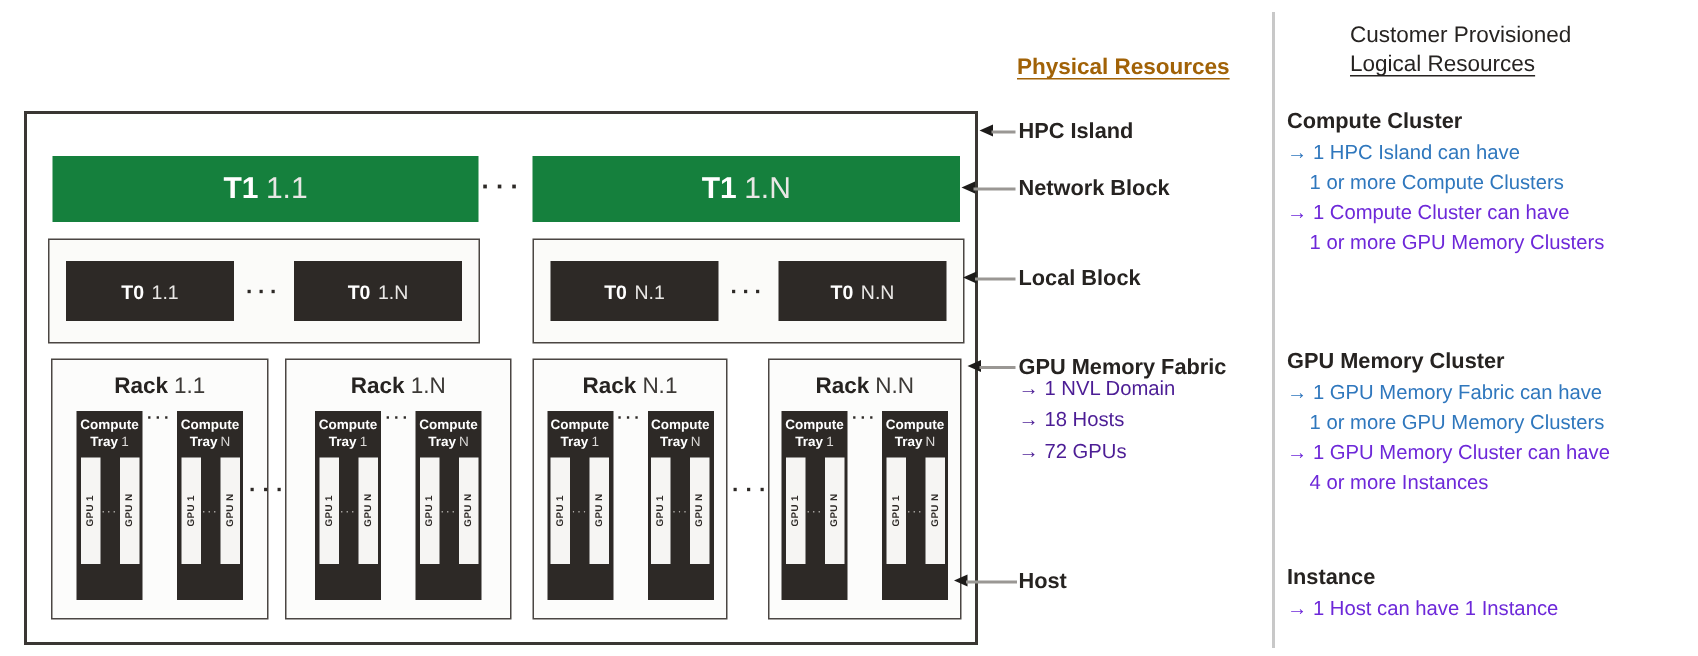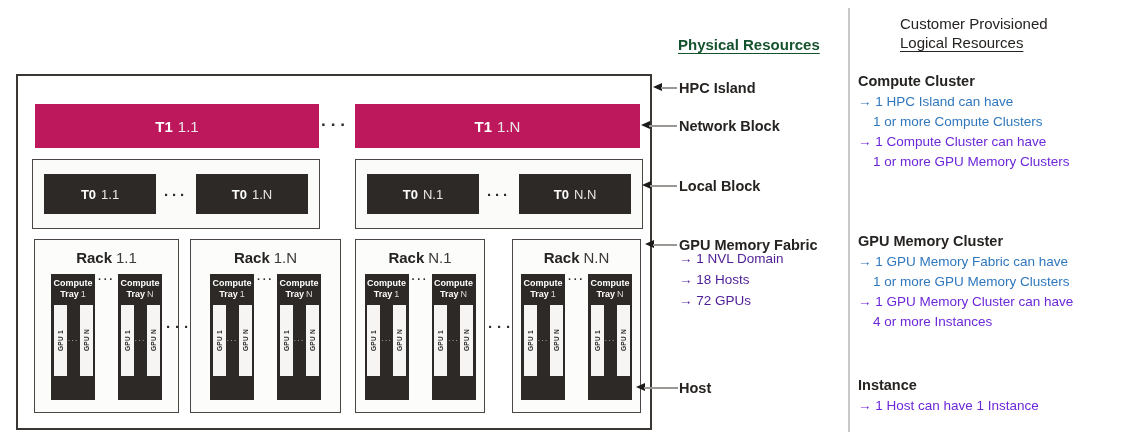--- a/index.html
+++ b/index.html
@@ -3,22 +3,22 @@
 <meta charset="utf-8">
 <style>
   *{margin:0;padding:0;box-sizing:border-box}
   html,body{background:#fff}
   body{width:1132px;height:437px;position:relative;overflow:hidden;
        font-family:"Liberation Sans",sans-serif;color:#2e2b29;}
 
   
   .island{position:absolute;left:16px;top:74px;width:636px;height:356px;
           border:2.5px solid #3a3633;background:#fff}
-  .t1bar{position:absolute;top:28px;height:44px;background:#be185d;color:#fff;
-         display:flex;align-items:center;justify-content:center;font-size:15px;white-space:nowrap}
+  .t1bar{position:absolute;top:28px;height:44px;background:#15803d;color:#fff;
+         display:flex;align-items:center;justify-content:center;font-size:20px;white-space:nowrap}
   .t1bar b{font-weight:700}
   .idtxt{margin-left:5px;font-weight:400;color:#e9e7e5}
   .hdots{position:absolute;color:#2d2926;font-weight:700;font-size:17px;
          letter-spacing:4px;line-height:1;white-space:nowrap}
   .localblock{position:absolute;top:83px;width:288px;height:70px;border:1.5px solid #4b4643;
               background:#fbfbf9;display:flex;align-items:center;justify-content:space-between;
               padding:0 11px}
   .t0box{width:112px;height:40px;background:#2d2926;color:#fff;display:flex;align-items:center;
          justify-content:center;font-size:13px;white-space:nowrap}
   .t0box b{font-weight:700}
@@ -42,21 +42,21 @@
          color:#2d2926;letter-spacing:.3px;white-space:nowrap}
   .microdots{color:#b9b6b2;font-size:8px;letter-spacing:1px}
 
   
   .plabel{position:absolute;left:679px;font-weight:700;font-size:14.5px;color:#262321;white-space:nowrap}
   .aline{position:absolute;height:1.5px;background:#9a9794}
   .ahead{position:absolute;width:0;height:0;border-top:4.5px solid transparent;
          border-bottom:4.5px solid transparent;border-right:9px solid #1d1b1a}
   .pbullets{position:absolute;left:679px;top:248px;font-size:13.5px;line-height:21px;
             color:#4c1d95;white-space:nowrap}
-  .pheading{position:absolute;left:678px;top:36px;font-weight:700;font-size:15px;color:#14532d;
+  .pheading{position:absolute;left:678px;top:36px;font-weight:700;font-size:15px;color:#a16207;
             text-decoration:underline;text-underline-offset:3px;white-space:nowrap}
 
   
   .divider{position:absolute;left:848px;top:8px;width:1.5px;height:424px;background:#c8c8c8}
   .rheading{position:absolute;left:900px;top:14px;font-weight:400;font-size:15px;line-height:19px;
             color:#262321;white-space:nowrap}
   .rheading .ul{text-decoration:underline;text-underline-offset:3px}
   .rblock{position:absolute;left:858px;white-space:nowrap}
   .rtitle{font-weight:700;font-size:14.5px;color:#262321;margin-bottom:3px}
   .rline{font-size:13.5px;line-height:20px;color:#6d28d9}

